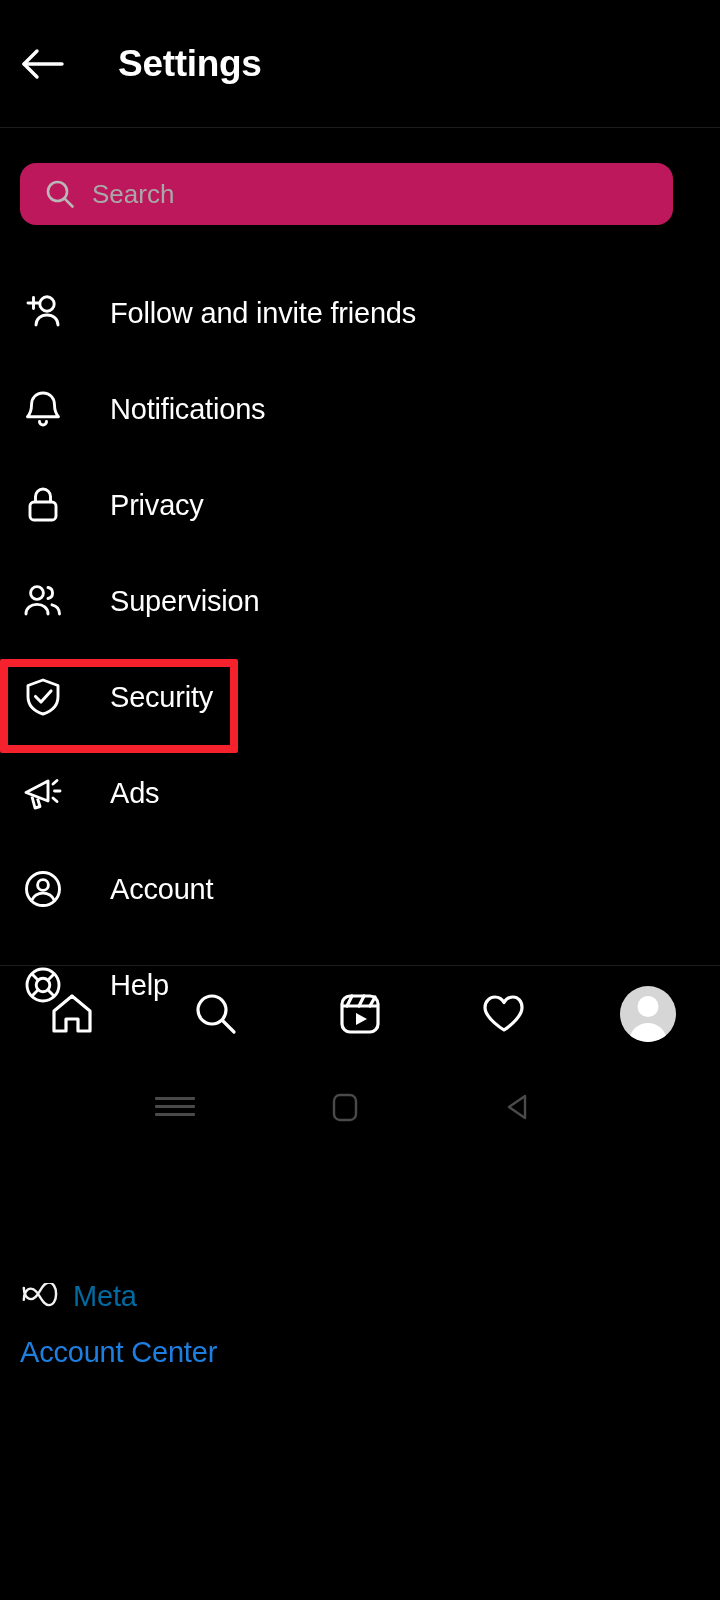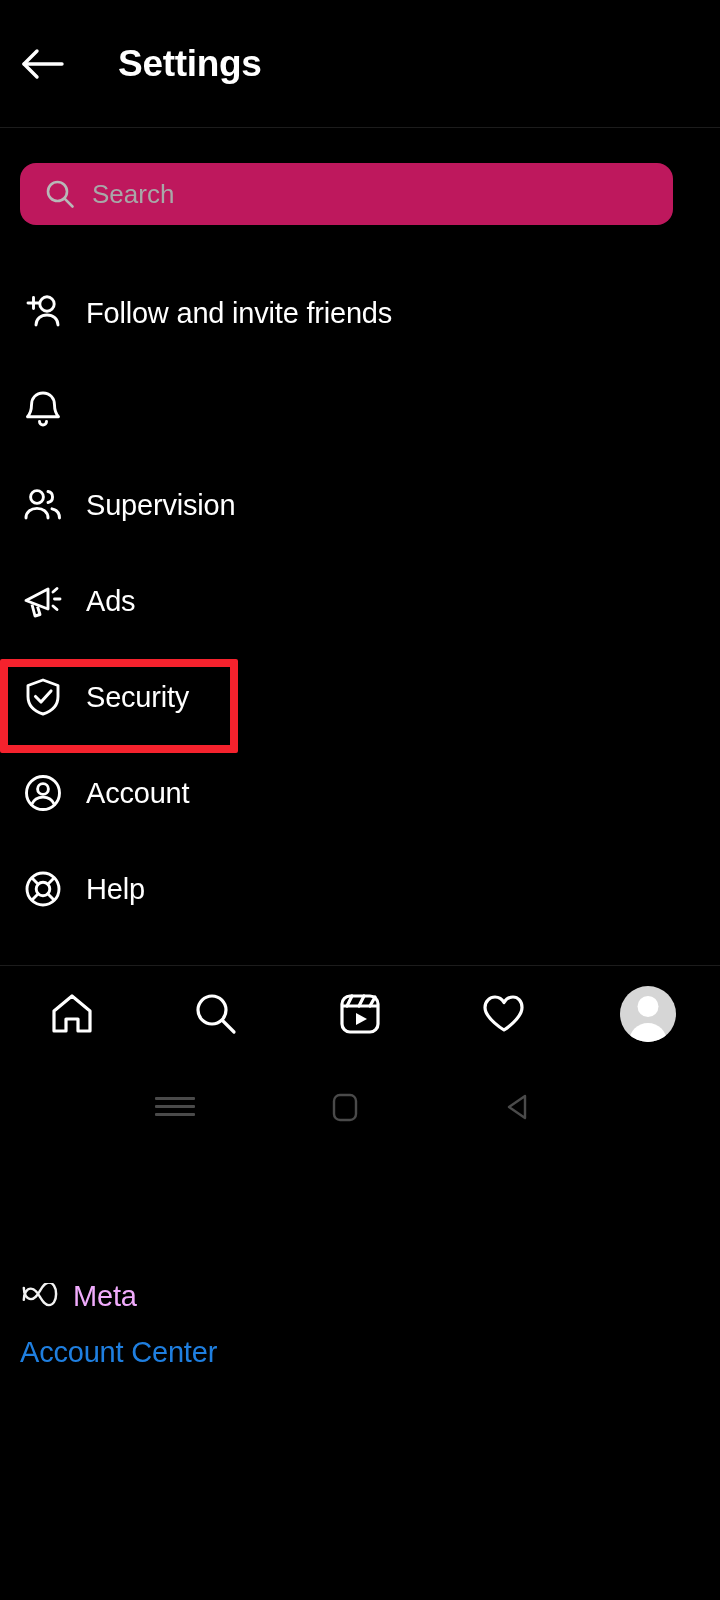--- a/index.html
+++ b/index.html
@@ -44,20 +44,21 @@
   .search-input::placeholder { color:#a8a8a8; }
 
   
   .menu { position:absolute; top:265px; left:0; width:720px; }
   .menu-row {
     position:relative;
     height:96px;
     display:flex; align-items:center;
     padding-left:20px;
     cursor:pointer;
+    gap:24px;
   }
   .menu-icon {
     width:46px; height:46px;
     display:flex; align-items:center; justify-content:center;
     flex:0 0 46px;
   }
   .menu-label {
     margin-left:20px;
     color:#fff; font-size:29px;
     letter-spacing:-0.2px;
@@ -70,21 +71,21 @@
     border:8px solid #f5222d;
     border-radius:2px;
     pointer-events:none;
   }
 
   
   .meta-block { position:absolute; top:1270px; left:20px; width:680px; }
   .meta-row { display:flex; align-items:center; height:52px; }
   .meta-logo { display:flex; align-items:center; }
   .meta-word {
-    margin-left:11px; color:#f0abfc; font-size:29px;
+    margin-left:11px; color:#0369a1; font-size:29px;
     letter-spacing:-0.2px;
   }
   .accounts-center {
     margin-top:14px;
     color:#1f7fe0; font-size:29px;
     letter-spacing:-0.2px;
     cursor:pointer;
   }
 
   
@@ -175,54 +176,64 @@
       <span class="menu-label">Follow and invite friends</span>
     </div>
 
     <div class="menu-row">
       <span class="menu-icon">
         <svg width="46" height="46" viewBox="0 0 46 46">
           <path d="M23 7 c-7 0-11.5 5-11.5 12 0 7-2.5 10-4 11.8 h31 c-1.5-1.8-4-4.8-4-11.8 0-7-4.5-12-11.5-12 z" stroke="#fff" stroke-width="2.9" fill="none" stroke-linejoin="round"></path>
           <path d="M19.5 35.5 a3.5 3.5 0 0 0 7 0" stroke="#fff" stroke-width="2.9" fill="none" stroke-linecap="round"></path>
         </svg>
       </span>
-    </div>
-
+      <span class="menu-label">Notifications</span>
+    </div>
+
+    <div class="menu-row">
+      <span class="menu-icon">
+        <svg width="46" height="46" viewBox="0 0 46 46">
+          <rect x="10" y="20" width="26" height="18" rx="4" stroke="#fff" stroke-width="2.9" fill="none"></rect>
+          <path d="M15.5 20 v-5.5 a7.5 7.5 0 0 1 15 0 V20" stroke="#fff" stroke-width="2.9" fill="none"></path>
+        </svg>
+      </span>
+      <span class="menu-label">Privacy</span>
+    </div>
 
     <div class="menu-row">
       <span class="menu-icon">
         <svg width="46" height="46" viewBox="0 0 46 46">
           <circle cx="17" cy="15" r="6.4" stroke="#fff" stroke-width="2.9" fill="none"></circle>
           <path d="M6 36 c0-6 5-9.6 11-9.6 s11 3.6 11 9.6" stroke="#fff" stroke-width="2.9" fill="none" stroke-linecap="round"></path>
           <path d="M28 9.5 a5.6 5.6 0 0 1 0 11" stroke="#fff" stroke-width="2.9" fill="none" stroke-linecap="round"></path>
           <path d="M32 26.8 c4.5 1 7.5 4.2 7.5 9.2" stroke="#fff" stroke-width="2.9" fill="none" stroke-linecap="round"></path>
         </svg>
       </span>
       <span class="menu-label">Supervision</span>
     </div>
 
+    <div class="menu-row highlighted">
+      <span class="menu-icon">
+        <svg width="46" height="46" viewBox="0 0 46 46">
+          <path d="M23 6 L38 11.5 v11 c0 9-6.5 14.8-15 17.5 -8.5-2.7-15-8.5-15-17.5 v-11 z" stroke="#fff" stroke-width="2.9" fill="none" stroke-linejoin="round"></path>
+          <path d="M15.5 22.5 L21 28 L31 17" stroke="#fff" stroke-width="3.1" fill="none" stroke-linecap="round" stroke-linejoin="round"></path>
+        </svg>
+      </span>
+      <span class="menu-label">Security</span>
+    </div>
+
     <div class="menu-row">
       <span class="menu-icon">
         <svg width="46" height="46" viewBox="0 0 46 46">
           <path d="M6 22.5 L28 11 v20 z" stroke="#fff" stroke-width="2.9" fill="none" stroke-linejoin="round"></path>
           <path d="M12 26.5 L15 38 l5-1.5 -2.5-8" stroke="#fff" stroke-width="2.9" fill="none" stroke-linejoin="round"></path>
           <path d="M33 14 l4-3.5 M34.5 21 h5.5 M33 28 l4 3.5" stroke="#fff" stroke-width="2.9" stroke-linecap="round" fill="none"></path>
         </svg>
       </span>
       <span class="menu-label">Ads</span>
-    </div>
-
-    <div class="menu-row highlighted">
-      <span class="menu-icon">
-        <svg width="46" height="46" viewBox="0 0 46 46">
-          <path d="M23 6 L38 11.5 v11 c0 9-6.5 14.8-15 17.5 -8.5-2.7-15-8.5-15-17.5 v-11 z" stroke="#fff" stroke-width="2.9" fill="none" stroke-linejoin="round"></path>
-          <path d="M15.5 22.5 L21 28 L31 17" stroke="#fff" stroke-width="3.1" fill="none" stroke-linecap="round" stroke-linejoin="round"></path>
-        </svg>
-      </span>
-      <span class="menu-label">Security</span>
     </div>
 
     <div class="menu-row">
       <span class="menu-icon">
         <svg width="46" height="46" viewBox="0 0 46 46">
           <circle cx="23" cy="23" r="16.5" stroke="#fff" stroke-width="2.9" fill="none"></circle>
           <circle cx="23" cy="19" r="5.4" stroke="#fff" stroke-width="2.9" fill="none"></circle>
           <path d="M11.6 34.5 c2.2-5 6.2-7.4 11.4-7.4 s9.2 2.4 11.4 7.4" stroke="#fff" stroke-width="2.9" fill="none" stroke-linecap="round"></path>
         </svg>
       </span>

